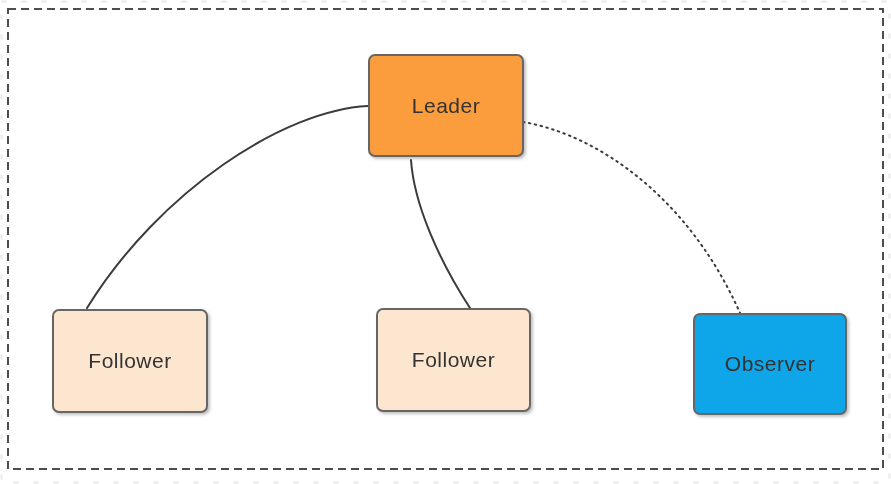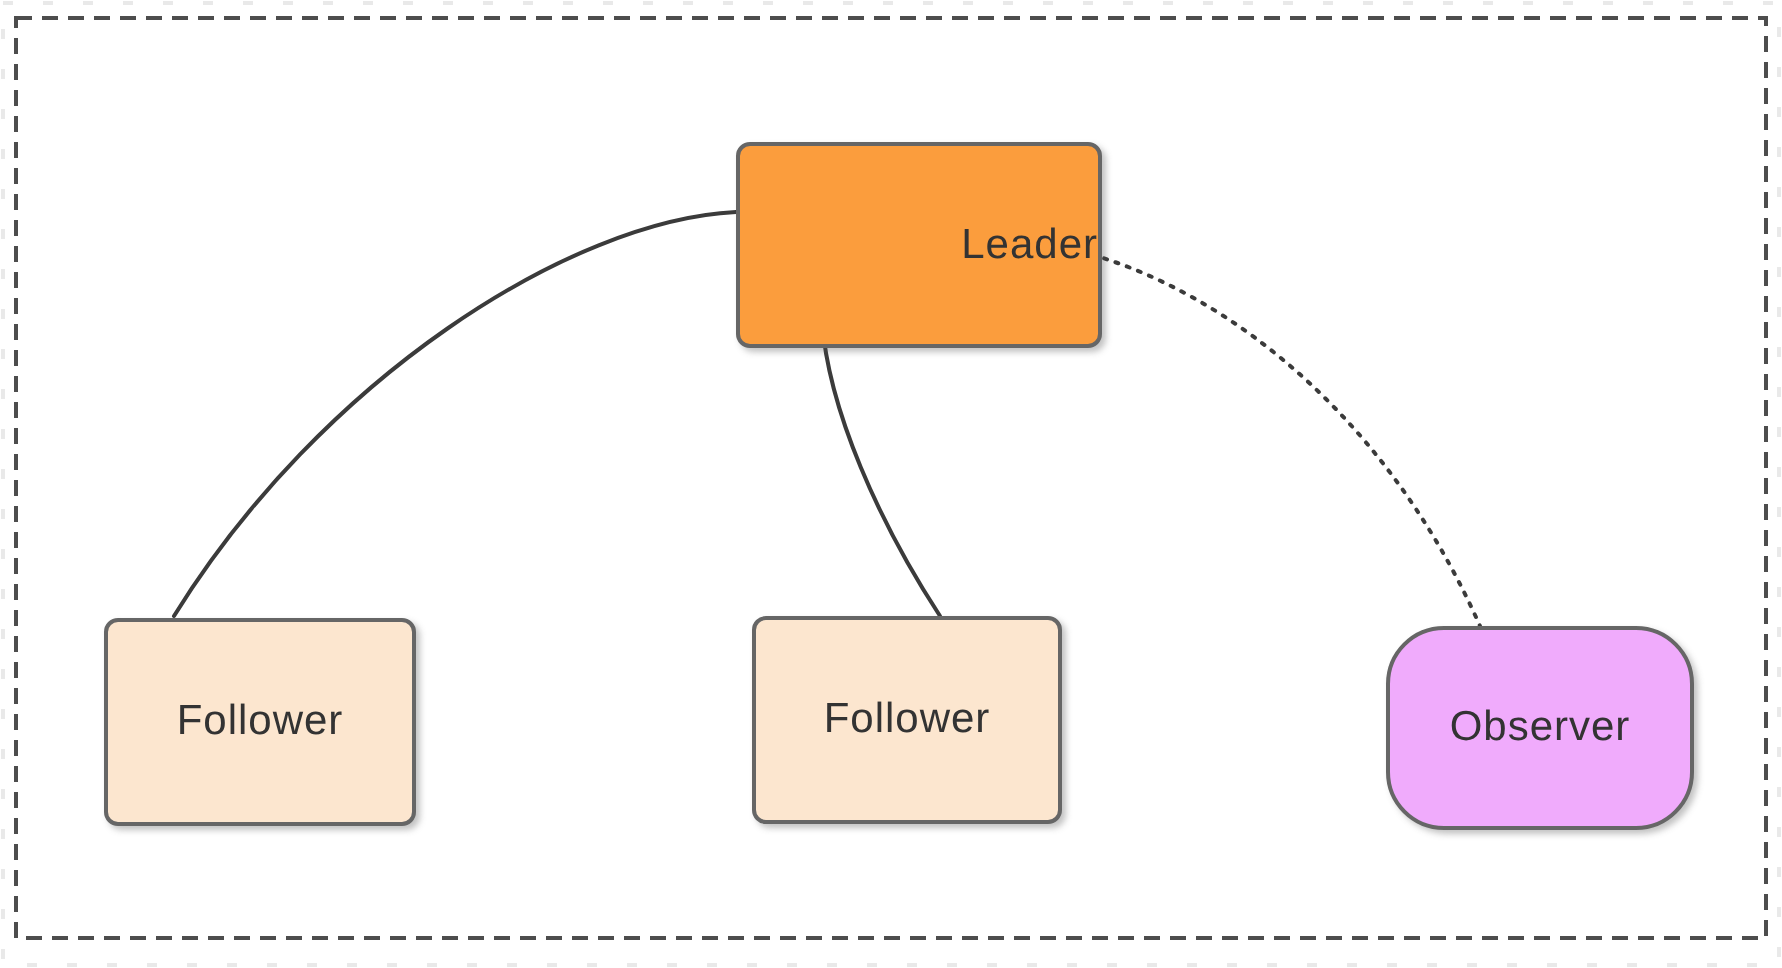--- a/index.html
+++ b/index.html
@@ -29,21 +29,21 @@
     justify-content: center;
     box-shadow: 2px 2px 3px rgba(80,80,80,0.35);
     cursor: default;
   }
   .node-label {
     font-size: 21px;
     color: #333333;
     letter-spacing: 0.5px;
     user-select: none;
   }
-  .node-leader     { left: 368px; top:  71px; width: 183px; height: 103px; justify-content: flex-end; }
+  .node-leader     { left: 368px; top:  54px; width: 156px; height: 103px; }
   .node-follower-1 { left:  52px; top: 309px; width: 156px; height: 104px; }
   .node-follower-2 { left: 376px; top: 308px; width: 155px; height: 104px; }
   .node-observer   { left: 693px; top: 313px; width: 154px; height: 102px; }
 </style>
 </head>
 <body>
 
 <div class="stage">
 
   <svg class="layer" viewBox="0 0 891 484">
@@ -64,17 +64,17 @@
   </div>
 
   <div class="node node-follower-1" style="background-color: rgb(252, 230, 207);">
     <span class="node-label">Follower</span>
   </div>
 
   <div class="node node-follower-2" style="background-color: rgb(252, 230, 207);">
     <span class="node-label">Follower</span>
   </div>
 
-  <div class="node node-observer" style="background-color: #f0abfc; border-radius: 29px;">
+  <div class="node node-observer" style="background-color: #0ea5e9;">
     <span class="node-label">Observer</span>
   </div>
 
 </div>
 
 </body></html>

